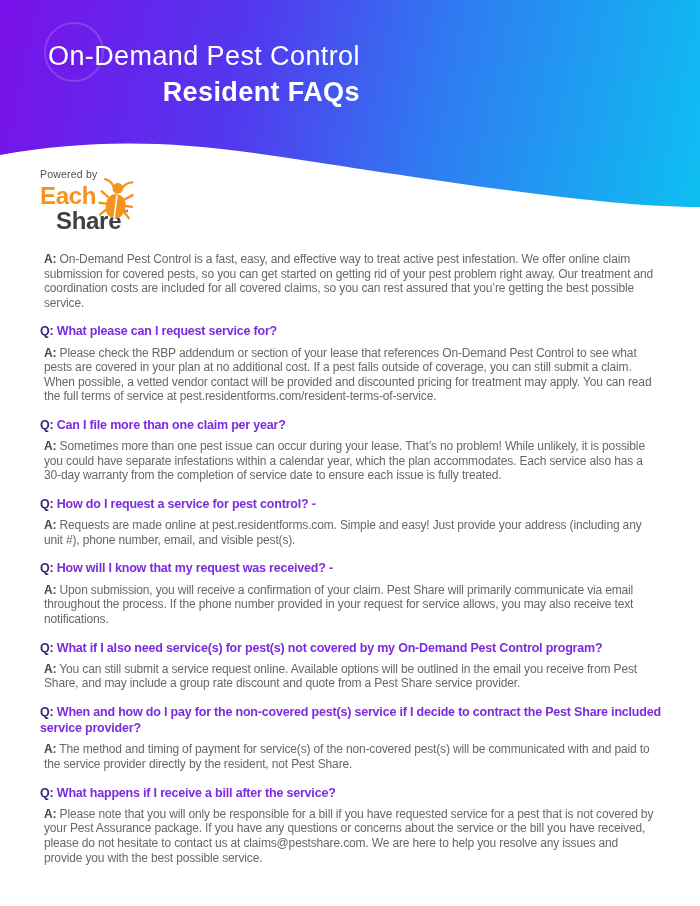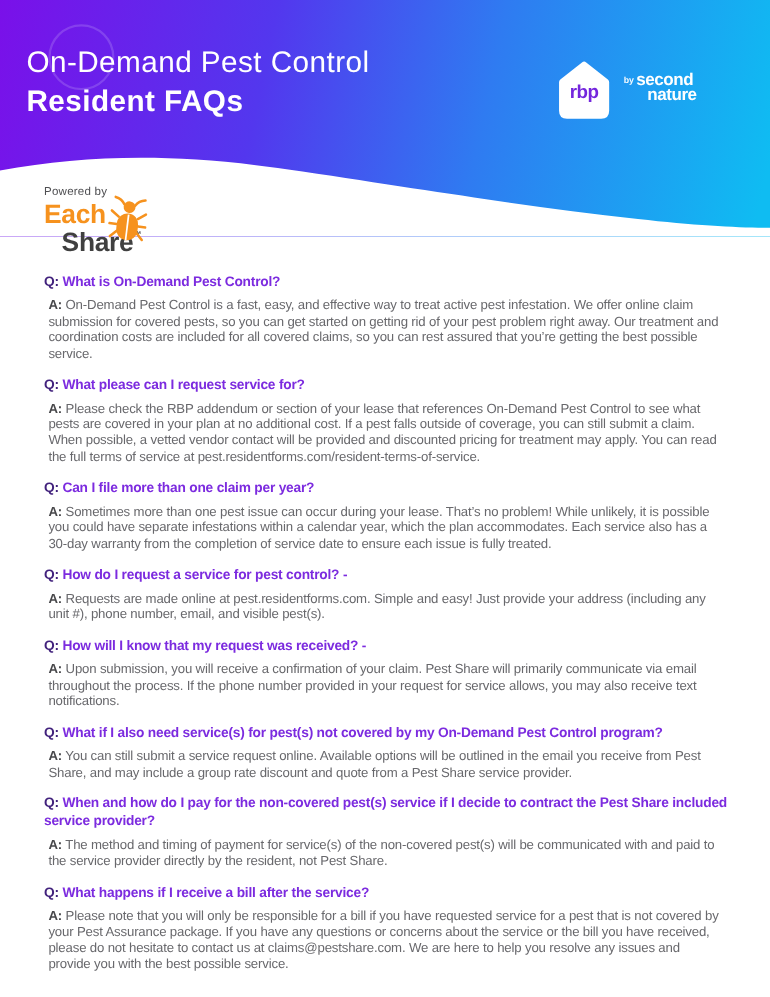--- a/index.html
+++ b/index.html
@@ -10,21 +10,21 @@
 
   
   .hero {
     position:relative; height:215px;
     background:linear-gradient(102deg, #7a10e9 0%, #5337ee 34%, #2f7bf1 62%, #0fbcf2 98%);
   }
   .circle-deco {
     position:absolute; left:44px; top:22px; width:56px; height:56px;
     border:2px solid rgba(255,255,255,0.16); border-radius:50%;
   }
-  .hero-titles { position:absolute; left:24px; top:40px; color:#ffffff; }
+  .hero-titles { position:absolute; left:48px; top:40px; color:#ffffff;text-align:right; }
   .hero-title  { font-size:27px; font-weight:400; letter-spacing:0.4px; line-height:1.2; }
   .hero-subtitle { font-size:27px; font-weight:700; letter-spacing:0.4px; margin-top:5px; }
 
   .rbp-brand { position:absolute; left:502px; top:53px; display:flex; align-items:flex-start; }
   .rbp-mark { width:58px; height:58px; display:block; }
   .sn-text { display:flex; margin-left:7px; margin-top:13px; color:#fff; }
   .sn-by { font-size:8px; font-weight:600; margin-top:2px; margin-right:2px; opacity:0.95; }
   .sn-lines { font-weight:700; font-size:15.5px; line-height:0.92; letter-spacing:-0.4px; }
   .sn-line1, .sn-line2 { display:block; }
   .sn-line2 { margin-left:10px; }
@@ -58,40 +58,20 @@
 <div class="page">
 
   <header class="hero">
     <div class="circle-deco"></div>
 
     <div class="hero-titles">
       <div class="hero-title">On-Demand Pest Control</div>
       <div class="hero-subtitle">Resident FAQs</div>
     </div>
 
-    <div class="rbp-brand">
-      <svg class="rbp-mark" viewBox="0 0 56 56" aria-hidden="true">
-        <defs>
-          <linearGradient id="tealgrad" x1="0" y1="0" x2="1" y2="1">
-            <stop offset="0" stop-color="#3fe0cf"></stop>
-            <stop offset="1" stop-color="#2e9fe8"></stop>
-          </linearGradient>
-        </defs>
-        <rect x="13" y="13" width="30" height="30" rx="7" transform="rotate(45 28 28)" fill="url(#tealgrad)"></rect>
-        <path d="M28,6 L47,21 L47,46 Q47,50 43,50 L13,50 Q9,50 9,46 L9,21 Z" fill="#ffffff" stroke="#ffffff" stroke-width="6" stroke-linejoin="round"></path>
-        <text x="28" y="35" text-anchor="middle" font-size="16.5" font-weight="700" fill="#7426dd" letter-spacing="-0.5" font-family="Liberation Sans, sans-serif">rbp</text>
-      </svg>
-      <div class="sn-text">
-        <span class="sn-by">by</span>
-        <span class="sn-lines">
-          <span class="sn-line1">second</span>
-          <span class="sn-line2">nature</span>
-        </span>
-      </div>
-    </div>
 
     <svg class="wave" viewBox="0 0 700 90" preserveAspectRatio="none" aria-hidden="true">
       <path d="M0,30 C85,15 165,14 275,31 C395,49 480,63 580,74 C633,80 672,82 700,82 L700,90 L0,90 Z" fill="#ffffff"></path>
     </svg>
   </header>
 
   <div class="powered">
     <div class="powered-by">Powered by</div>
     <div class="ps-word1">Each</div>
     <div class="ps-word2"><span>Share</span><span class="tm">™</span></div>
@@ -108,24 +88,20 @@
       </g>
       <circle cx="18" cy="10" r="5.5" fill="#f6921e"></circle>
       <rect x="8" y="16" width="20" height="25" rx="10" fill="#f6921e"></rect>
       <line x1="18" y1="17" x2="18" y2="41" stroke="#ffffff" stroke-width="1.6"></line>
     </svg>
   </div>
 
   <main class="faq">
 
     <section class="faq-item">
-      <h2 class="question">
-        <span class="q-prefix">Q:</span>
-        <span class="q-text">What is On-Demand Pest Control?</span>
-      </h2>
       <p class="answer">
         <span class="a-prefix">A:</span>
         <span class="a-text">On-Demand Pest Control is a fast, easy, and effective way to treat active pest infestation. We offer online claim submission for covered pests, so you can get started on getting rid of your pest problem right away. Our treatment and coordination costs are included for all covered claims, so you can rest assured that you’re getting the best possible service.</span>
       </p>
     </section>
 
     <section class="faq-item">
       <h2 class="question">
         <span class="q-prefix">Q:</span>
         <span class="q-text">What please can I request service for?</span>

